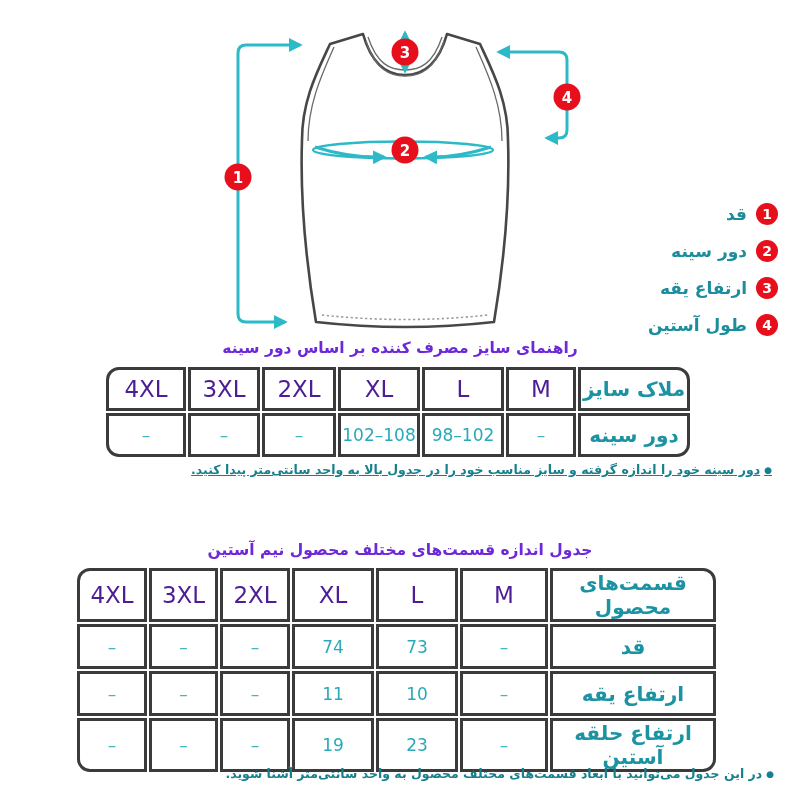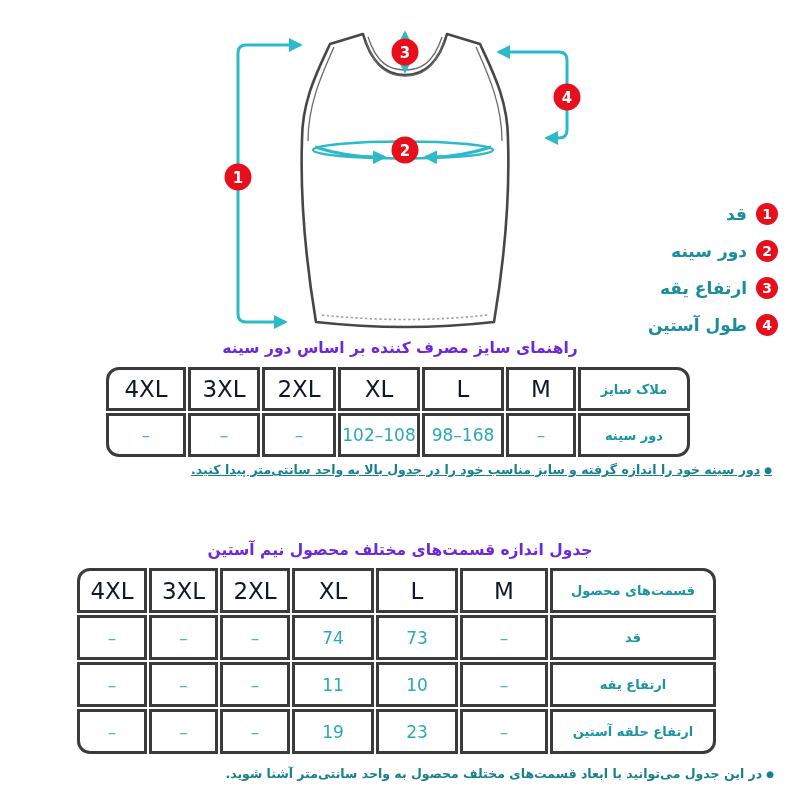--- a/index.html
+++ b/index.html
@@ -34,22 +34,22 @@
   table.size-table td {
     border:3px solid #3b3b3b; background:#fff; text-align:center; vertical-align:middle;
     padding:0;
   }
   .t1 { position:absolute; left:104px; top:365px; }
   .t2 { position:absolute; left:75px; top:566px; }
   .t1 td { height:38px; }
   .t2 td { height:39px; }
   td.head { background:#ace9f1; }
   td.alt  { background:#e2f5f9; }
-  .size-letter { color:#0f172a; font-size:23px; font-weight:normal; }
-  .fa-label   { color:#1b93a2; font-size:13px; font-weight:bold; direction:rtl; }
+  .size-letter { color:#4c1d95; font-size:23px; font-weight:normal; }
+  .fa-label   { color:#1b93a2; font-size:20px; font-weight:bold; direction:rtl; }
   .val        { color:#2aa9b9; font-size:17px;margin-top:6px; }
   .dash       { color:#45b4c2; font-size:17px; }
   
   .tl { border-top-left-radius:13px; }
   .tr { border-top-right-radius:13px; }
   .bl { border-bottom-left-radius:13px; }
   .br { border-bottom-right-radius:13px; }
 
   
   .notes {
@@ -165,21 +165,21 @@
     <td class="head size-letter">XL</td>
     <td class="head size-letter">L</td>
     <td class="head size-letter">M</td>
     <td class="head tr fa-label">ملاک سایز</td>
   </tr>
   <tr>
     <td class="bl dash">–</td>
     <td class="dash">–</td>
     <td class="dash">–</td>
     <td class="val">102–108</td>
-    <td class="val">98–168</td>
+    <td class="val">98–102</td>
     <td class="dash">–</td>
     <td class="br fa-label">دور سینه</td>
   </tr>
 </tbody>
   </table>
 
 <div class="notes">
   <div class="note-line"><span class="bullet">●</span><span>دور سینه خود را اندازه گرفته و سایز مناسب خود را در جدول بالا به واحد سانتی‌متر پیدا کنید.</span></div>
 </div>
 

